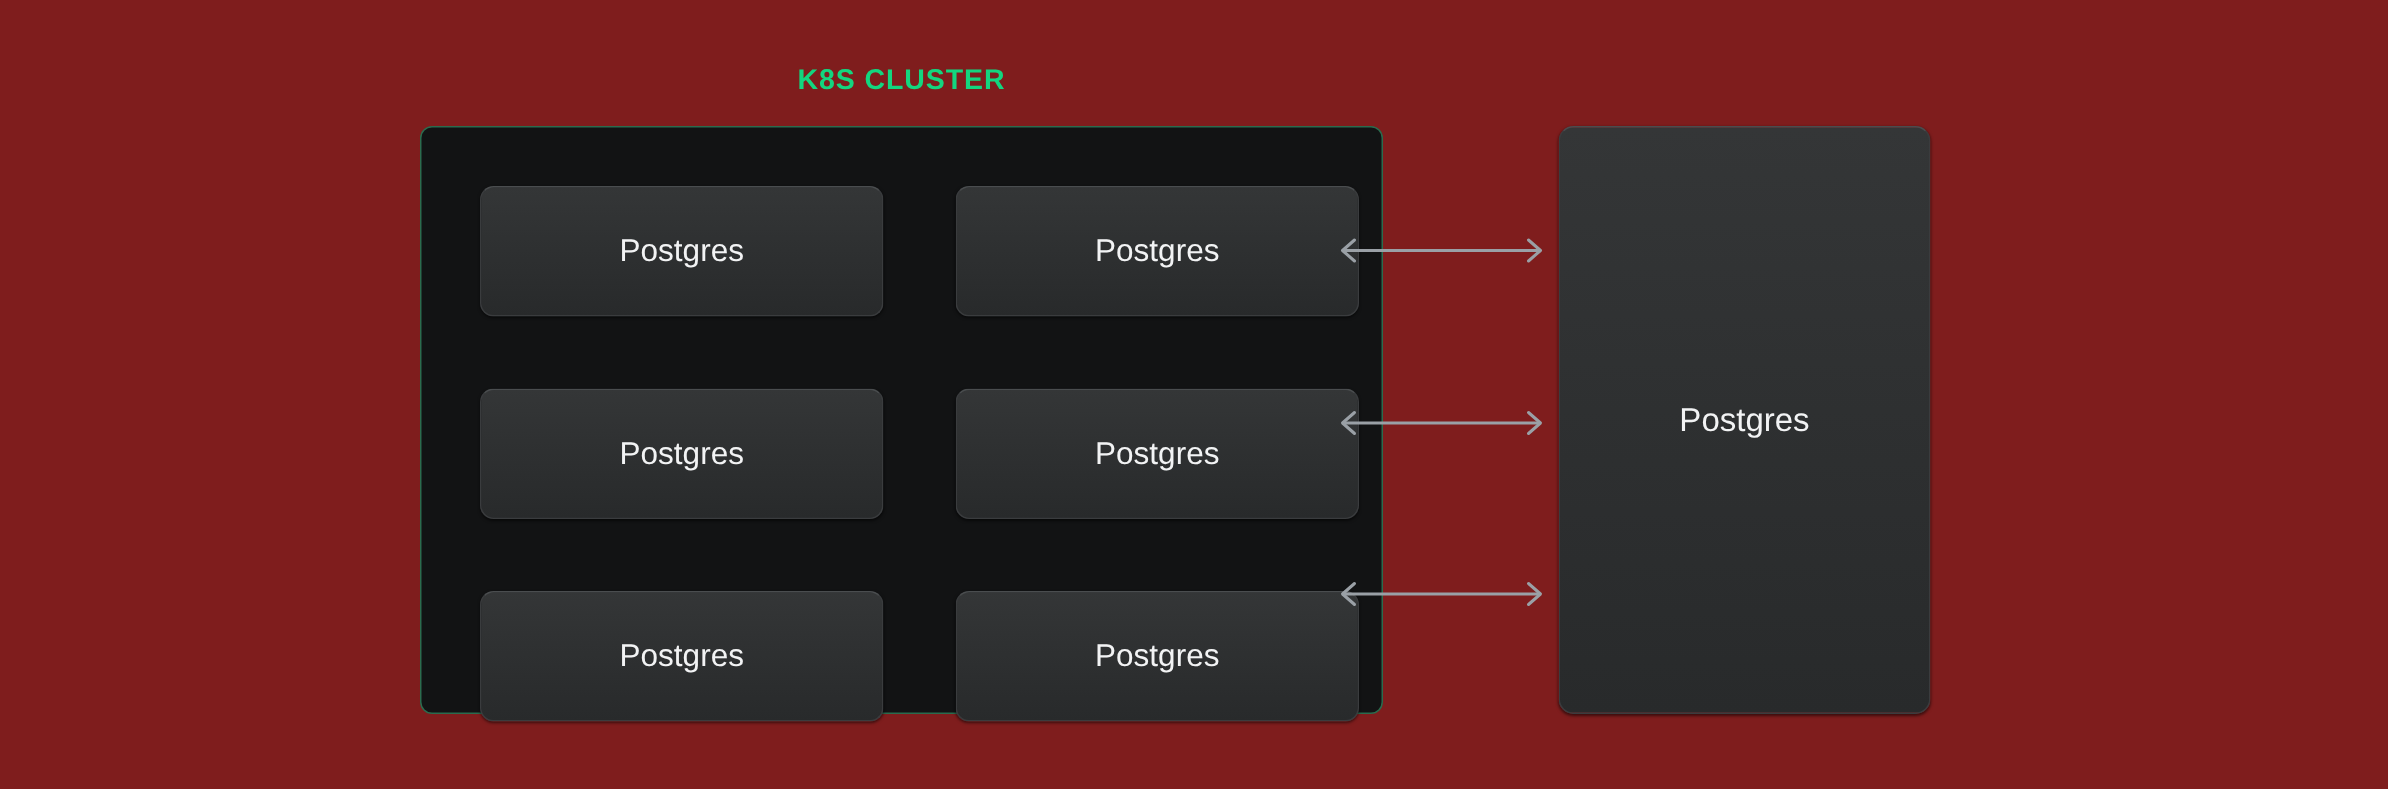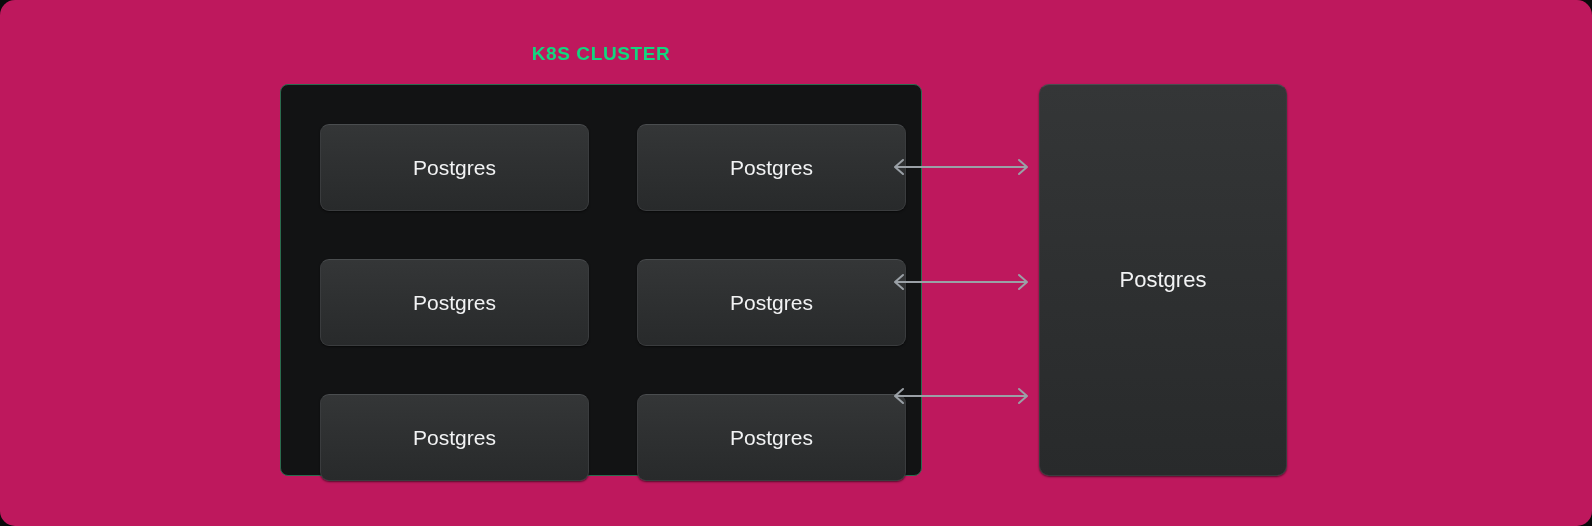--- a/index.html
+++ b/index.html
@@ -11,22 +11,21 @@
     width: 1592px;
     height: 526px;
     font-family: "Liberation Sans", sans-serif;
     overflow: hidden;
   }
 
   #canvas {
     position: relative;
     width: 1592px;
     height: 526px;
-    background: #be185d;
-    border-radius: 15px;
+    background: #7f1d1d;
   }
 
   
   .cluster-title {
     position: absolute;
     left: 280px;
     top: 40px;
     width: 642px;
     text-align: center;
     font-size: 19px;

